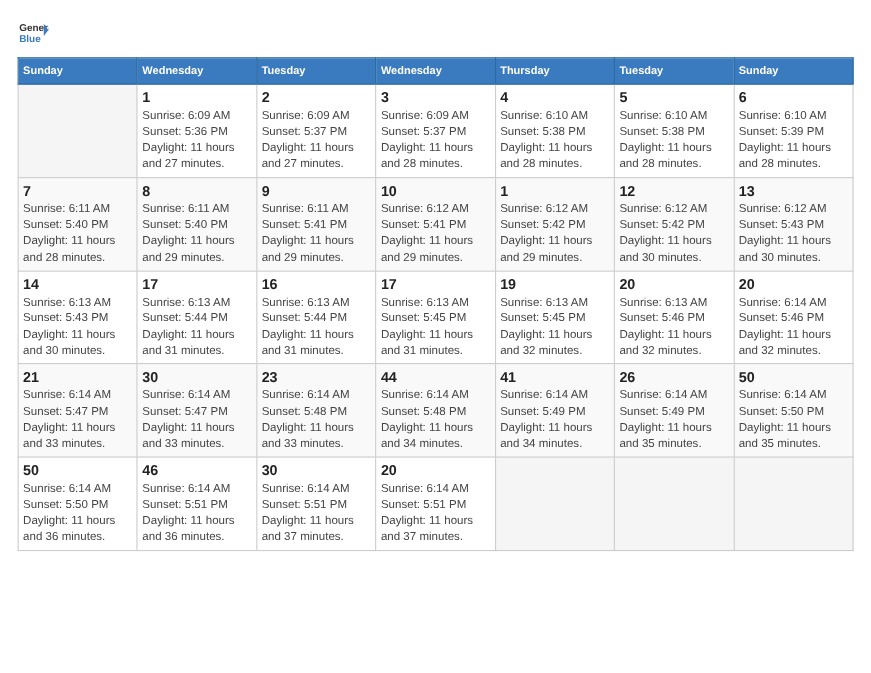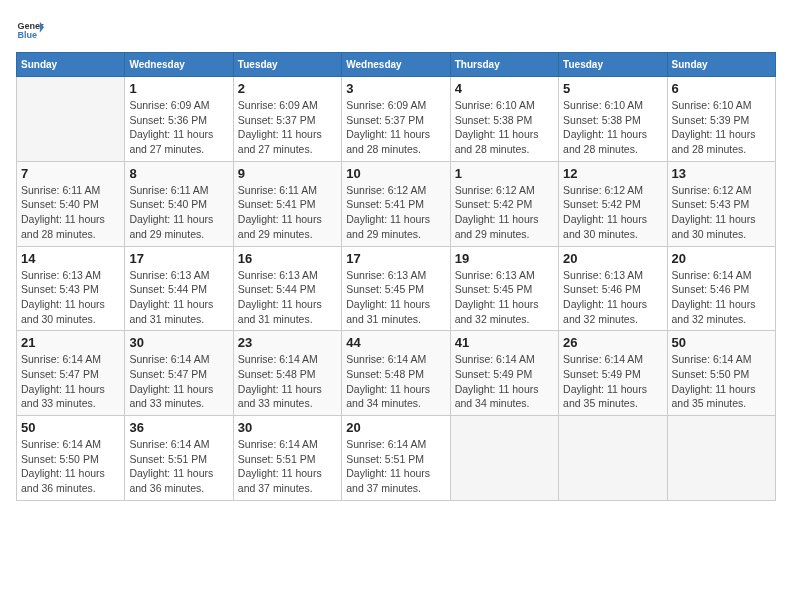--- a/index.html
+++ b/index.html
@@ -312,21 +312,21 @@
       </tr>
       <tr>
         <td>
           <span class="day-num">50</span>
           <div class="day-detail" style="white-space: pre-line;">Sunrise: 6:14 AM
 Sunset: 5:50 PM
 Daylight: 11 hours
 and 36 minutes.</div>
         </td>
         <td>
-          <span class="day-num">36</span>
+          <span class="day-num">46</span>
           <div class="day-detail" style="white-space: pre-line;">Sunrise: 6:14 AM
 Sunset: 5:51 PM
 Daylight: 11 hours
 and 36 minutes.</div>
         </td>
         <td>
           <span class="day-num">30</span>
           <div class="day-detail" style="white-space: pre-line;">Sunrise: 6:14 AM
 Sunset: 5:51 PM
 Daylight: 11 hours

